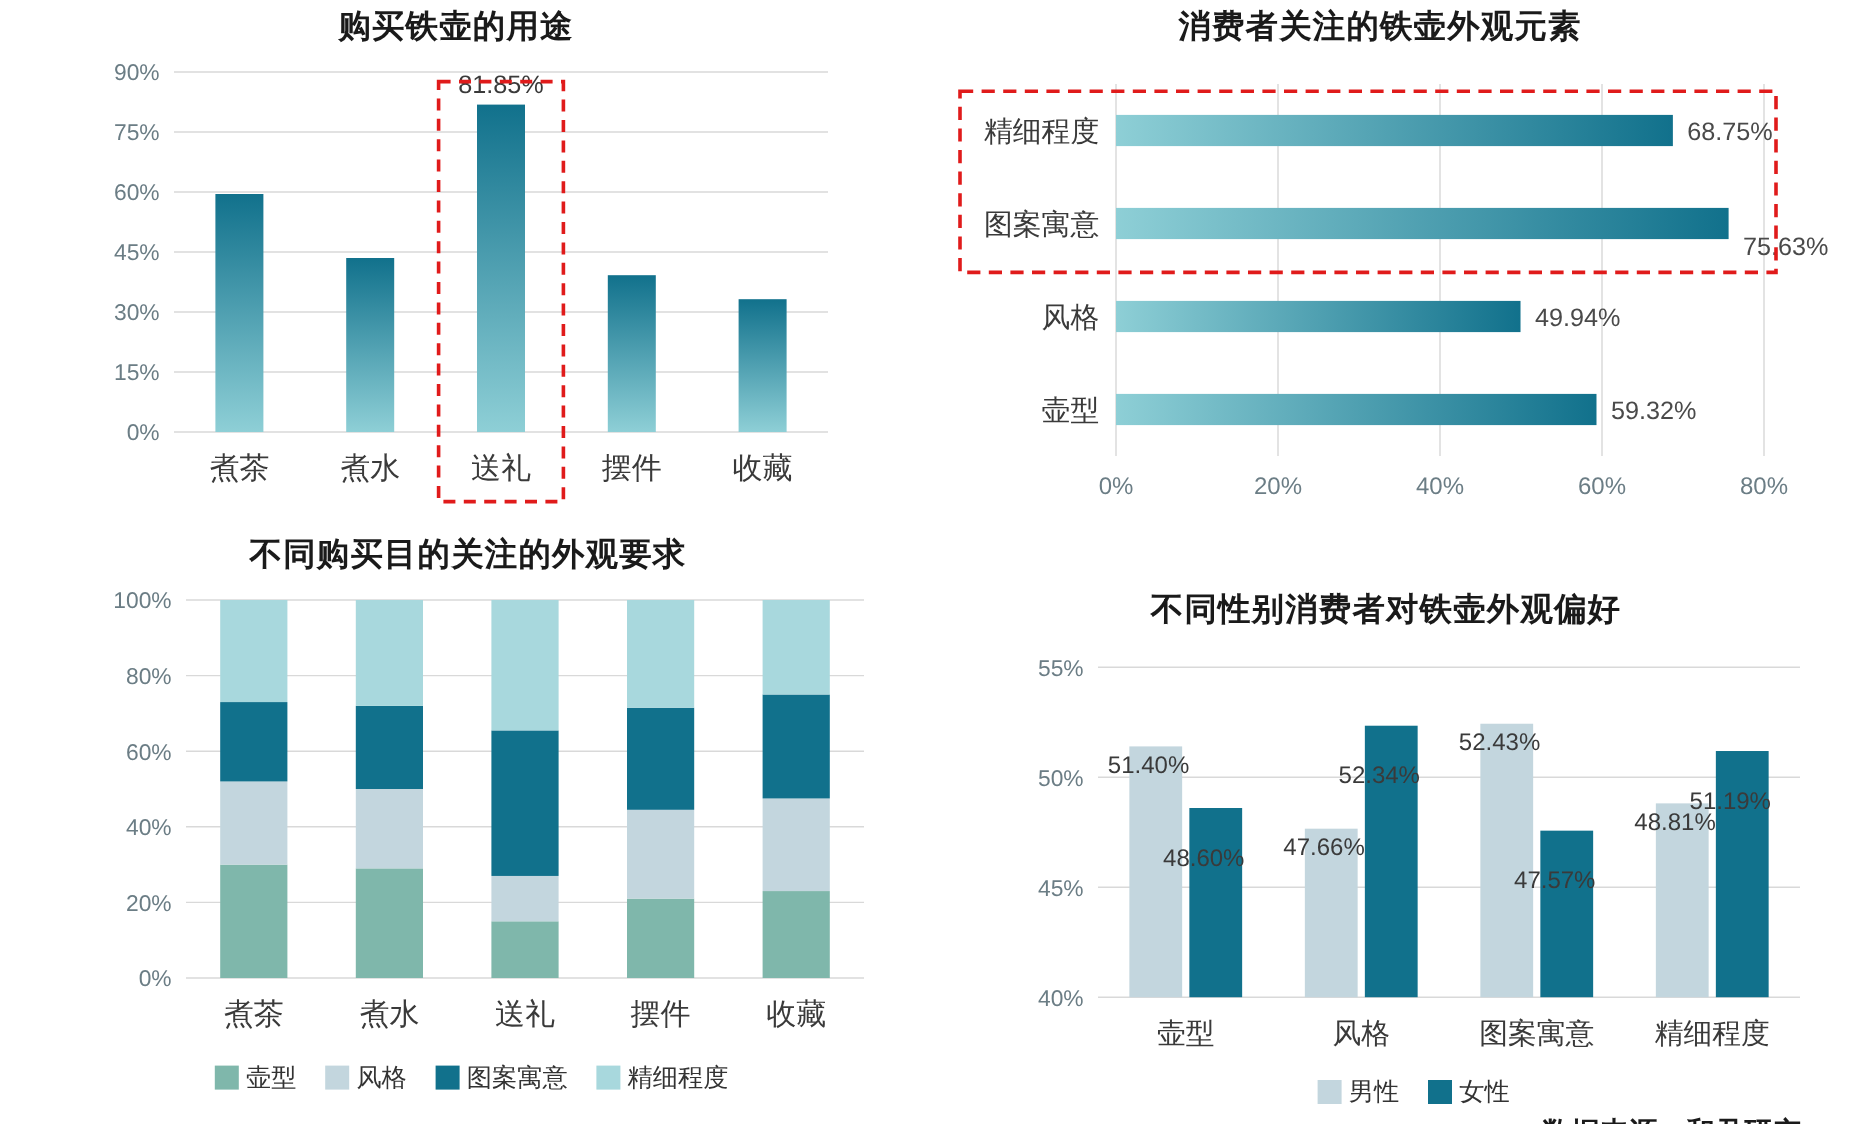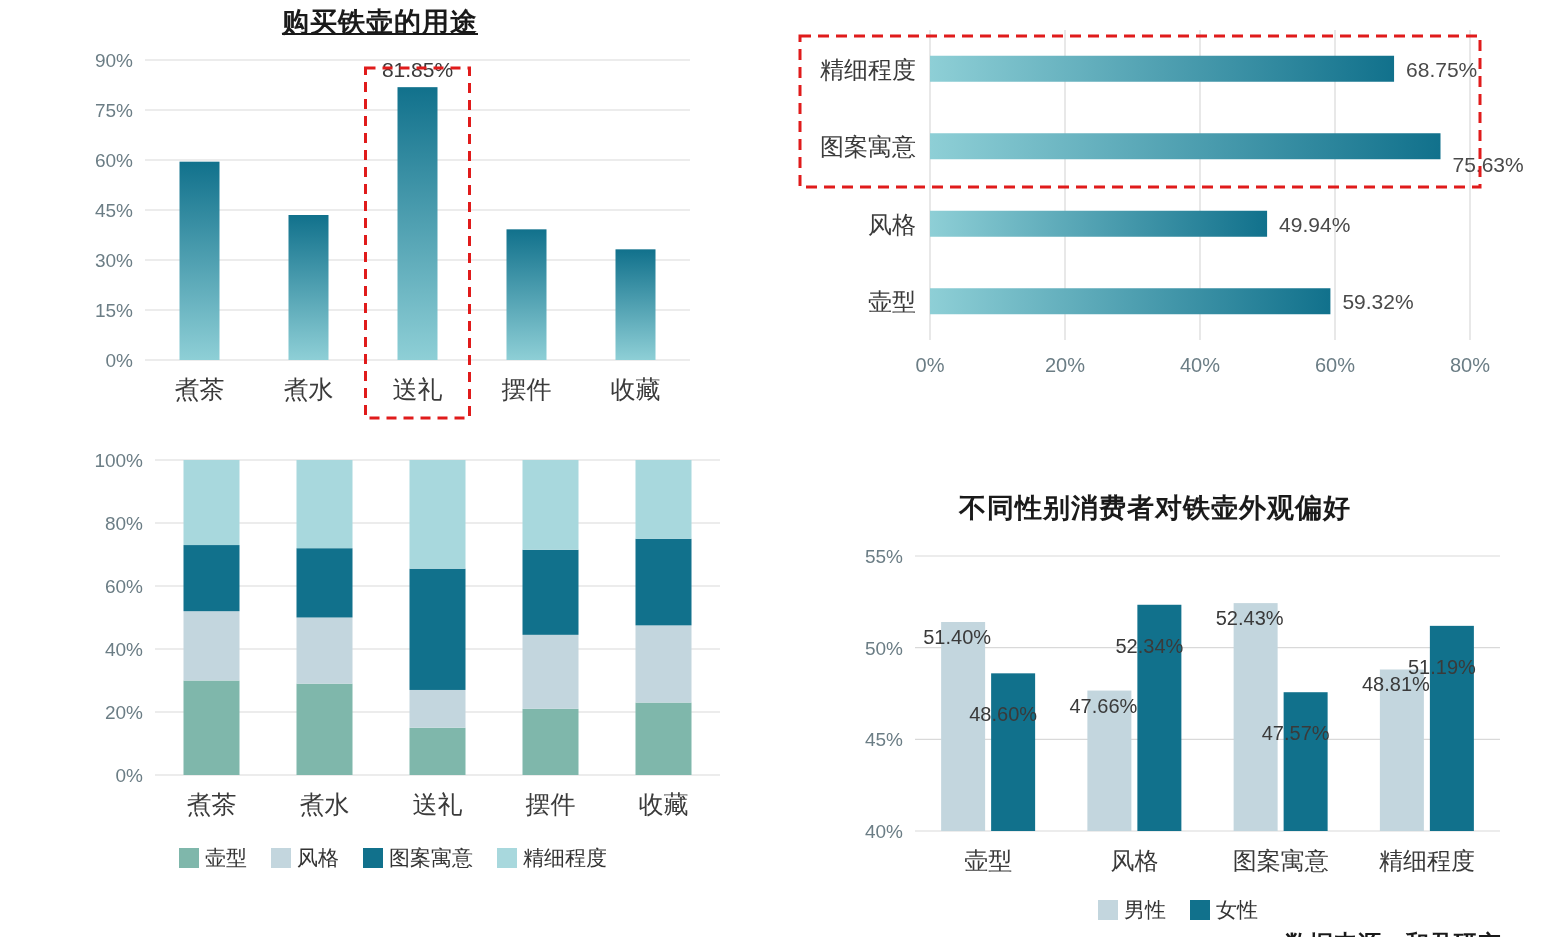--- a/index.html
+++ b/index.html
@@ -20,21 +20,21 @@
   .source{
     position:absolute;font-family:"Liberation Serif",serif;font-weight:bold;
     font-size:24px;color:#1a1a1a;
   }
   svg{display:block;overflow:visible;}
 </style>
 </head>
 <body>
 
 <div class="panel" style="left:70px;top:0px;width:660px;height:430px;">
-  <div class="chart-title" style="width:600px;margin-left:10px;margin-top:4px;text-decoration:underline;">购买铁壶的用途</div>
+  <div class="chart-title" style="width:600px;margin-left:10px;margin-top:4px;">购买铁壶的用途</div>
   <svg id="svg-purpose" width="660" height="390">
       <defs>
         <linearGradient id="g1" x1="0" y1="0" x2="0" y2="1">
           <stop offset="0%" stop-color="#11718c"></stop>
           <stop offset="100%" stop-color="#8ecfd6"></stop>
         </linearGradient>
       </defs>
       <line x1="75" y1="320" x2="620" y2="320" stroke="#d9d9d9" stroke-width="1.2"></line>
       <text x="63" y="327" text-anchor="end" font-family="&quot;Liberation Sans&quot;, sans-serif" font-size="19" fill="#6b7d85">0%</text>
       <line x1="75" y1="270" x2="620" y2="270" stroke="#d9d9d9" stroke-width="1.2"></line>
@@ -58,20 +58,21 @@
       <text x="347.5" y="37.166666666666686" text-anchor="middle" font-family="&quot;Liberation Sans&quot;, sans-serif" font-size="21" fill="#3a3a3a">81.85%</text>
       <rect x="436.5" y="189.33333333333331" width="40" height="130.66666666666669" fill="url(#g1)"></rect>
       <text x="456.5" y="358" text-anchor="middle" font-family="&quot;Liberation Serif&quot;, serif" font-size="25" fill="#3a3a3a">摆件</text>
       <rect x="545.5" y="209.33333333333331" width="40" height="110.66666666666669" fill="url(#g1)"></rect>
       <text x="565.5" y="358" text-anchor="middle" font-family="&quot;Liberation Serif&quot;, serif" font-size="25" fill="#3a3a3a">收藏</text>
       <rect x="295.5" y="28" width="104" height="350" fill="none" stroke="#e01b1b" stroke-width="3" stroke-dasharray="10 7"></rect>
     </svg>
 </div>
 
 <div class="panel" style="left:790px;top:0px;width:740px;height:450px;">
+  <div class="chart-title" style="width:720px;margin-top:4px;">消费者关注的铁壶外观元素</div>
   <svg id="svg-appearance" width="740" height="410">
       <defs>
         <linearGradient id="g2" x1="0" y1="0" x2="1" y2="0">
           <stop offset="0%" stop-color="#8ecfd6"></stop>
           <stop offset="100%" stop-color="#11718c"></stop>
         </linearGradient>
       </defs>
       <line x1="140" y1="30" x2="140" y2="340" stroke="#d9d9d9" stroke-width="1.2"></line>
       <text x="140" y="372" text-anchor="middle" font-family="&quot;Liberation Sans&quot;, sans-serif" font-size="20" fill="#6b7d85">0%</text>
       <line x1="275" y1="30" x2="275" y2="340" stroke="#d9d9d9" stroke-width="1.2"></line>
@@ -92,20 +93,21 @@
       <text x="126" y="232.75" text-anchor="end" font-family="&quot;Liberation Serif&quot;, serif" font-size="24" fill="#3a3a3a">风格</text>
       <text x="489.09499999999997" y="231.75" text-anchor="start" font-family="&quot;Liberation Sans&quot;, sans-serif" font-size="21" fill="#4a4a4a">49.94%</text>
       <rect x="140" y="288.25" width="400.4100000000001" height="26" fill="url(#g2)"></rect>
       <text x="126" y="310.25" text-anchor="end" font-family="&quot;Liberation Serif&quot;, serif" font-size="24" fill="#3a3a3a">壶型</text>
       <text x="552.4100000000001" y="309.25" text-anchor="start" font-family="&quot;Liberation Sans&quot;, sans-serif" font-size="21" fill="#4a4a4a">59.32%</text>
       <rect x="10" y="36" width="680" height="151" fill="none" stroke="#e01b1b" stroke-width="3" stroke-dasharray="11 7"></rect>
     </svg>
 </div>
 
 <div class="panel" style="left:60px;top:440px;width:680px;height:500px;">
+  <div class="chart-title" style="width:660px;margin-top:4px;">不同购买目的关注的外观要求</div>
   <svg id="svg-stacked" width="680" height="400">
       <line x1="95" y1="335" x2="660" y2="335" stroke="#d9d9d9" stroke-width="1.2"></line>
       <text x="83" y="342" text-anchor="end" font-family="&quot;Liberation Sans&quot;, sans-serif" font-size="19" fill="#6b7d85">0%</text>
       <line x1="95" y1="272" x2="660" y2="272" stroke="#d9d9d9" stroke-width="1.2"></line>
       <text x="83" y="279" text-anchor="end" font-family="&quot;Liberation Sans&quot;, sans-serif" font-size="19" fill="#6b7d85">20%</text>
       <line x1="95" y1="209" x2="660" y2="209" stroke="#d9d9d9" stroke-width="1.2"></line>
       <text x="83" y="216" text-anchor="end" font-family="&quot;Liberation Sans&quot;, sans-serif" font-size="19" fill="#6b7d85">40%</text>
       <line x1="95" y1="146" x2="660" y2="146" stroke="#d9d9d9" stroke-width="1.2"></line>
       <text x="83" y="153" text-anchor="end" font-family="&quot;Liberation Sans&quot;, sans-serif" font-size="19" fill="#6b7d85">60%</text>
       <line x1="95" y1="83" x2="660" y2="83" stroke="#d9d9d9" stroke-width="1.2"></line>

